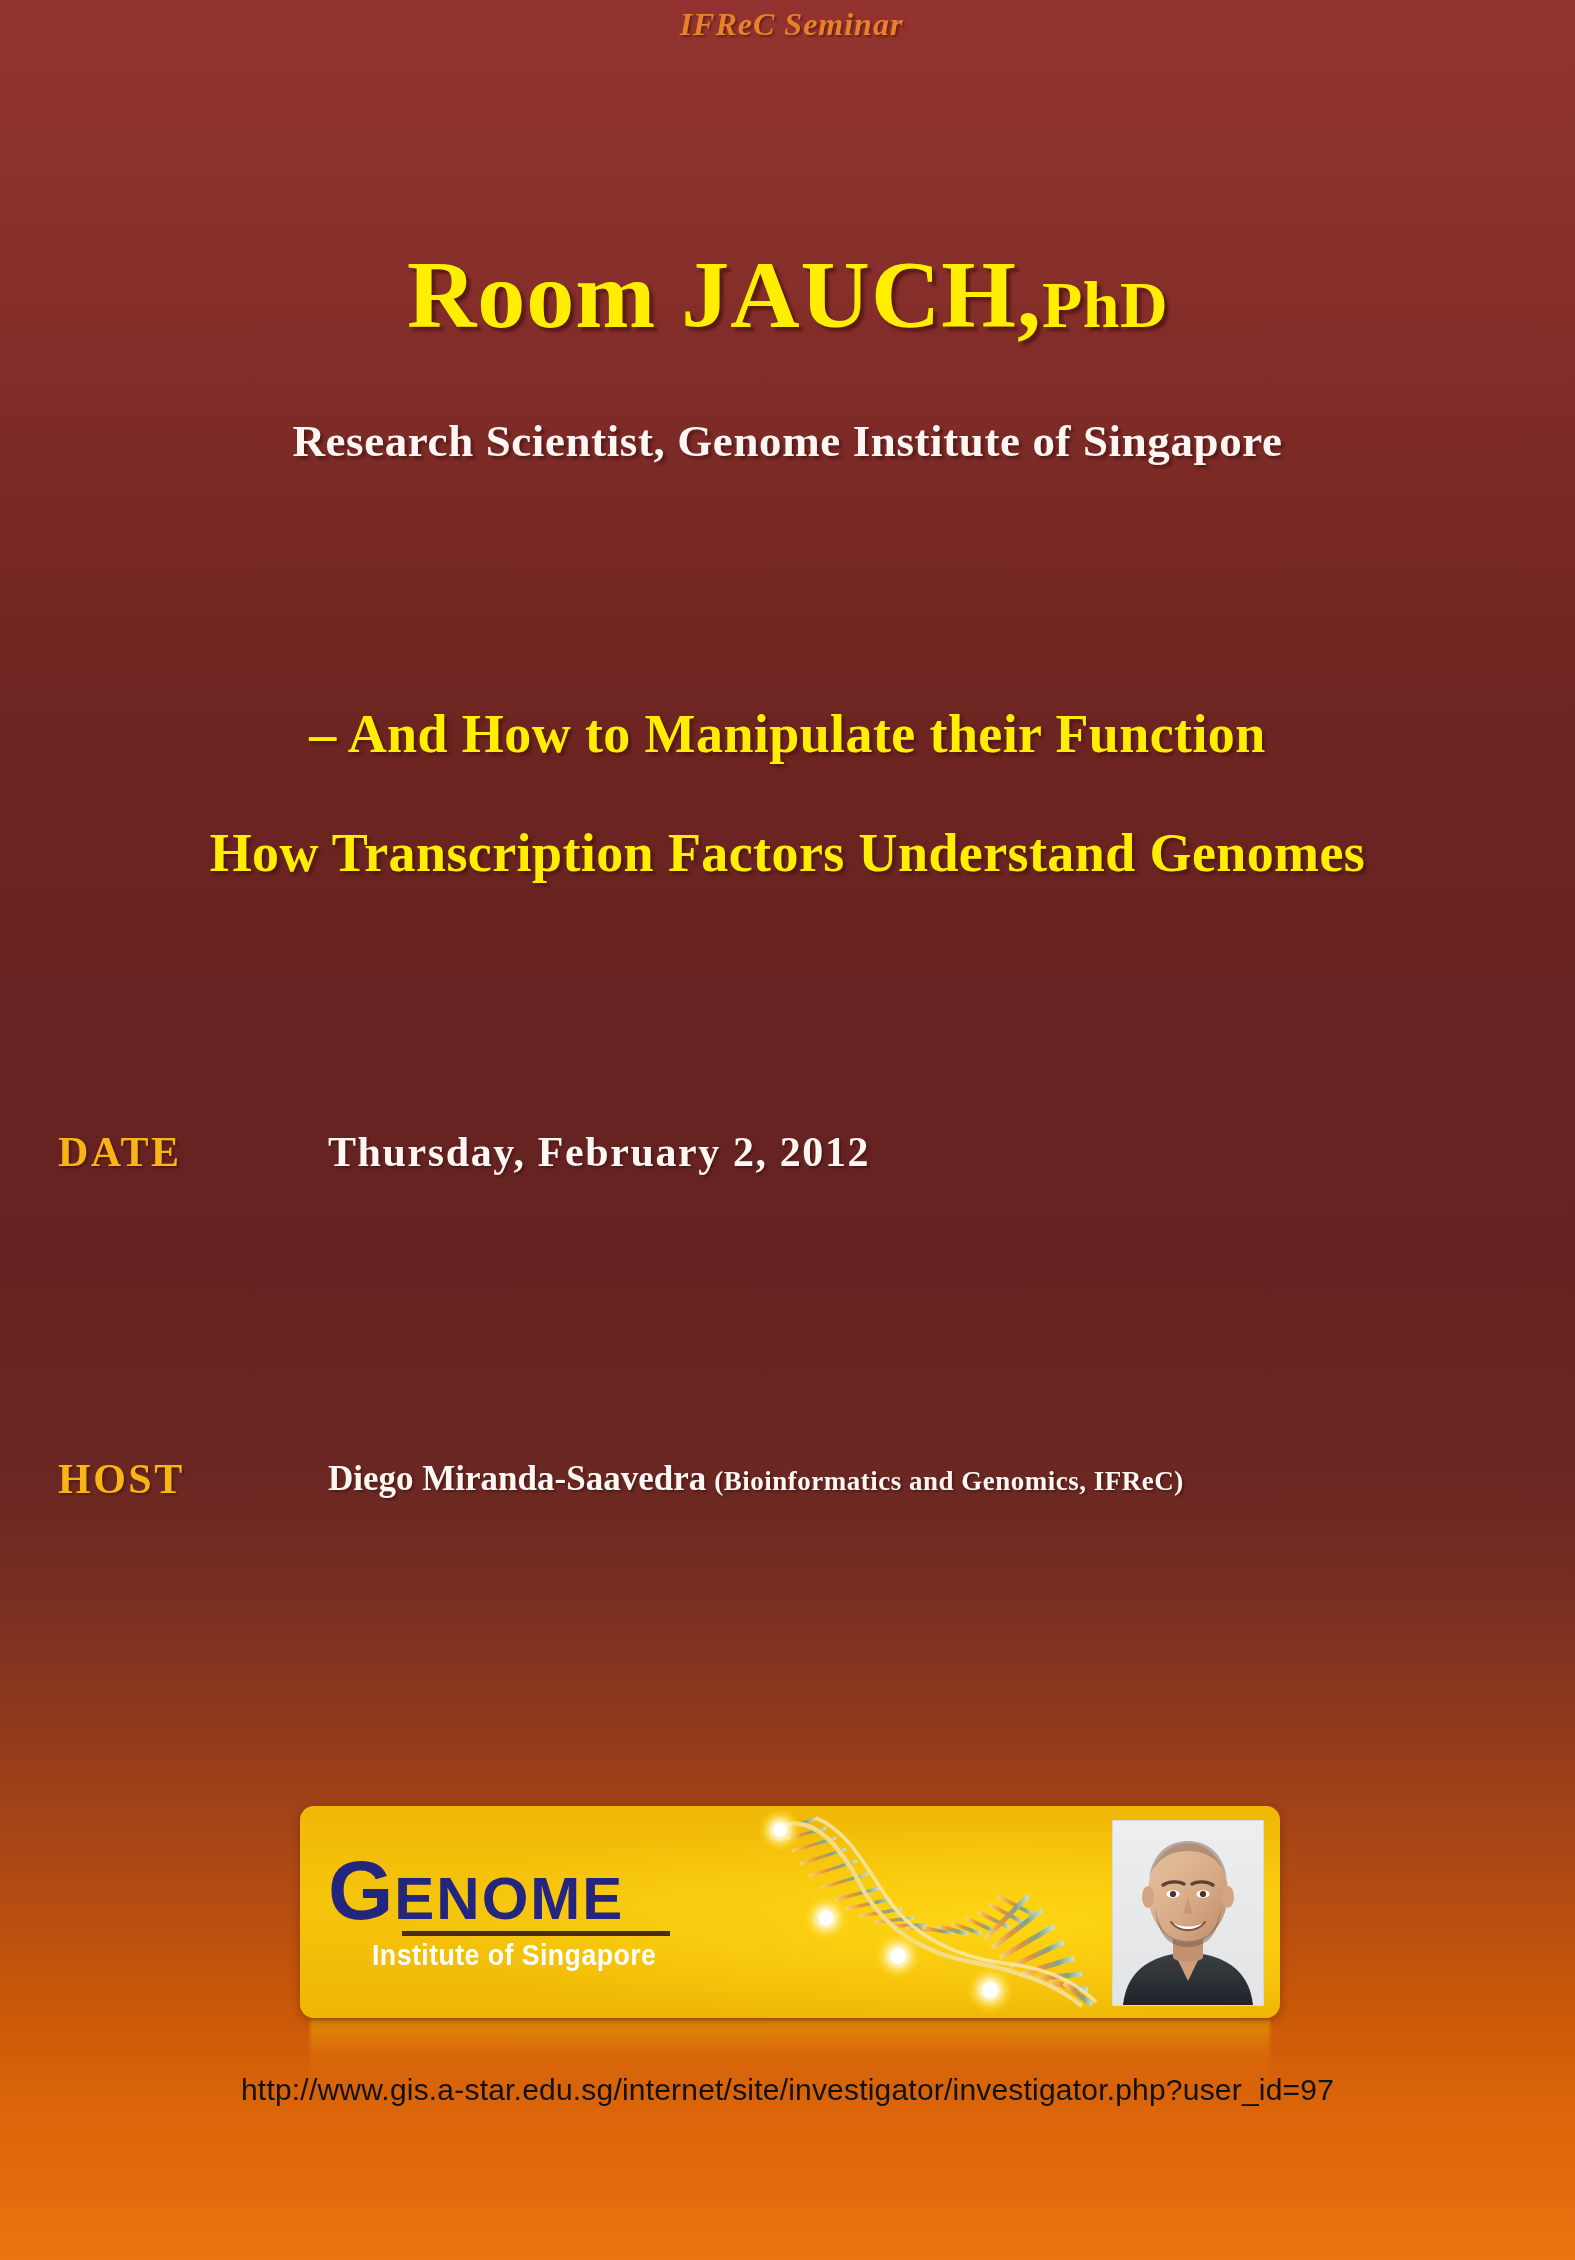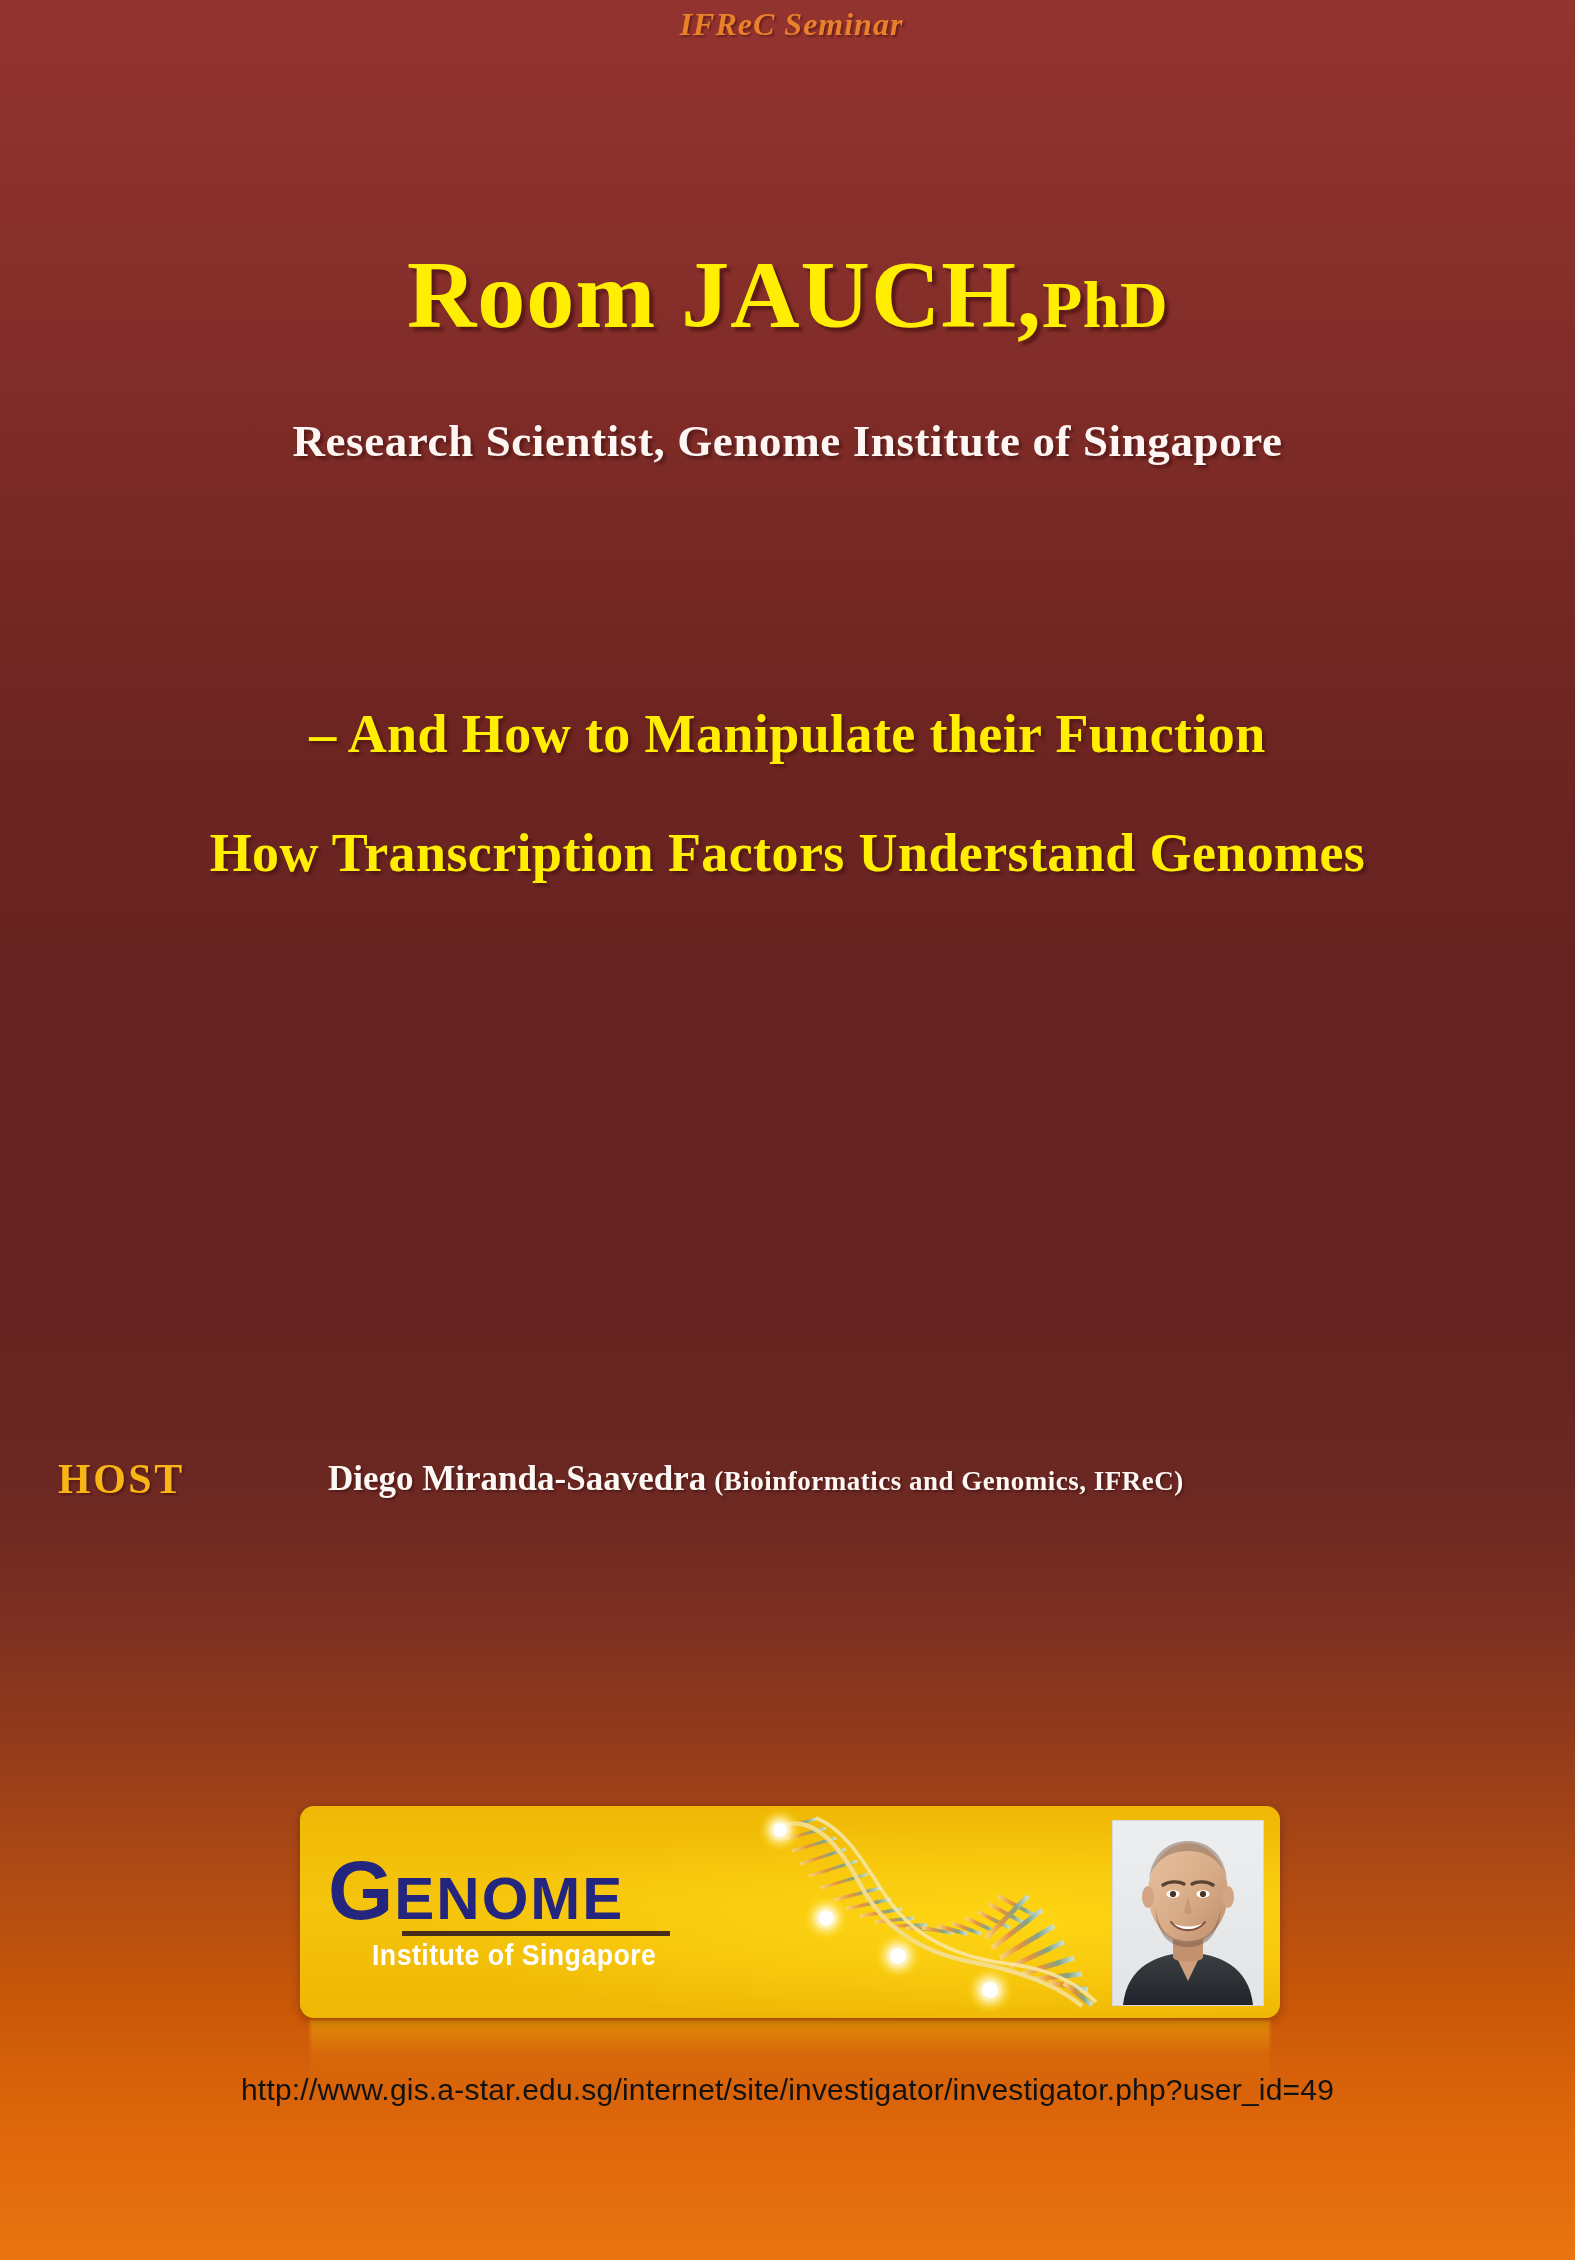--- a/index.html
+++ b/index.html
@@ -288,20 +288,24 @@
 
   <div class="affiliation">Research Scientist, Genome Institute of Singapore</div>
 
   <div class="talk-title">
     <div>– And How to Manipulate their Function</div>
     <div>How Transcription Factors Understand Genomes</div>
   </div>
 
   <div class="details">
 
+    <div class="detail-row">
+      <div class="detail-label">DATE</div>
+      <div class="detail-value wide-space">Thursday,  February 2,  2012</div>
+    </div>
 
 
 
   </div>
 
   <div class="host-block">
     <div class="host-label">HOST</div>
     <div style="white-space:nowrap;">
       <span class="host-name">Diego Miranda-Saavedra</span><span class="host-dept">(Bioinformatics and Genomics, IFReC)</span>
     </div>
@@ -432,15 +436,15 @@
           <path d="M42,86 C44,116 58,126 75,126 C92,126 106,116 108,86 C104,112 92,120 75,120 C58,120 46,112 42,86 Z" fill="#6a5343" opacity="0.45"></path>
 
           <path d="M58,101 C66,111 84,111 92,101 C84,107 66,107 58,101 Z" fill="#ffffff"></path>
           <path d="M58,101 C66,112 84,112 92,101" stroke="#7d4f3d" stroke-width="2" fill="none" stroke-linecap="round"></path>
         </svg>
       </div>
 
     </div>
   </div>
 
-  <div class="url-text">http://www.gis.a-star.edu.sg/internet/site/investigator/investigator.php?user_id=49</div>
+  <div class="url-text">http://www.gis.a-star.edu.sg/internet/site/investigator/investigator.php?user_id=97</div>
 
 </div>
 
 </body></html>

